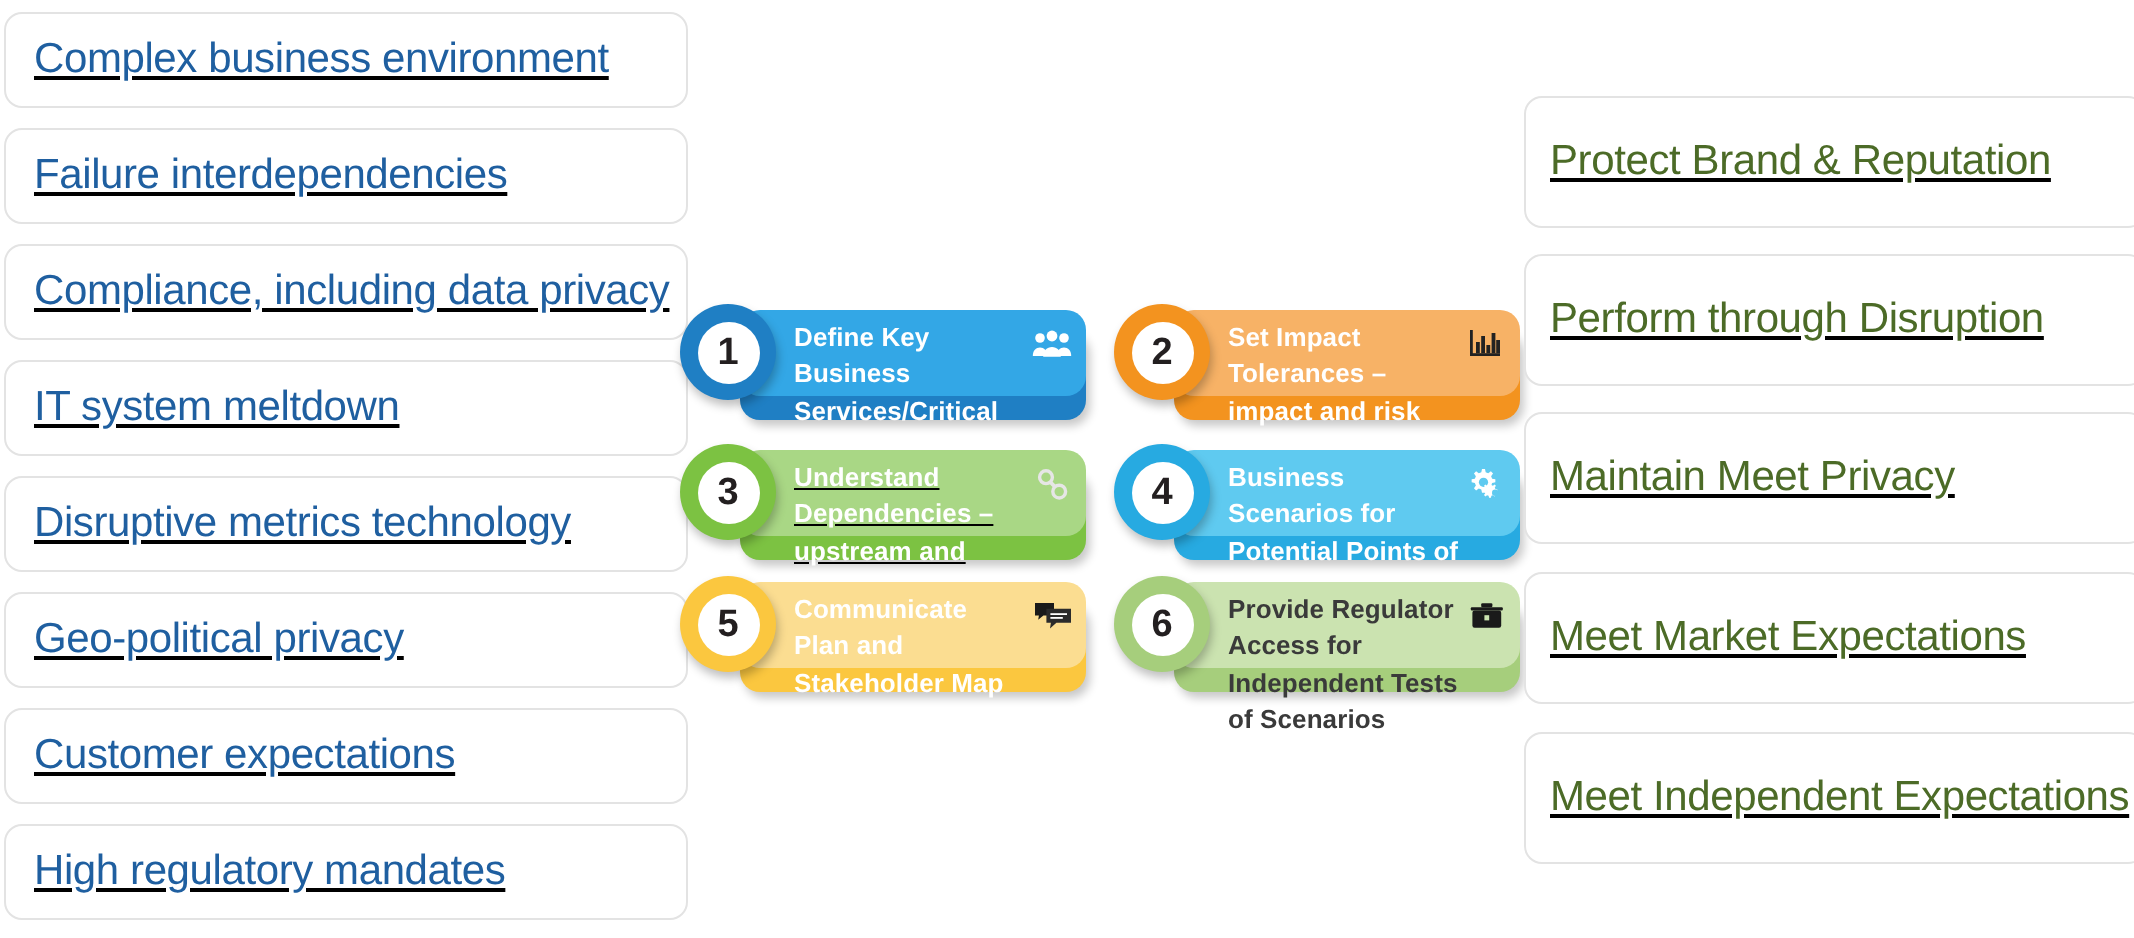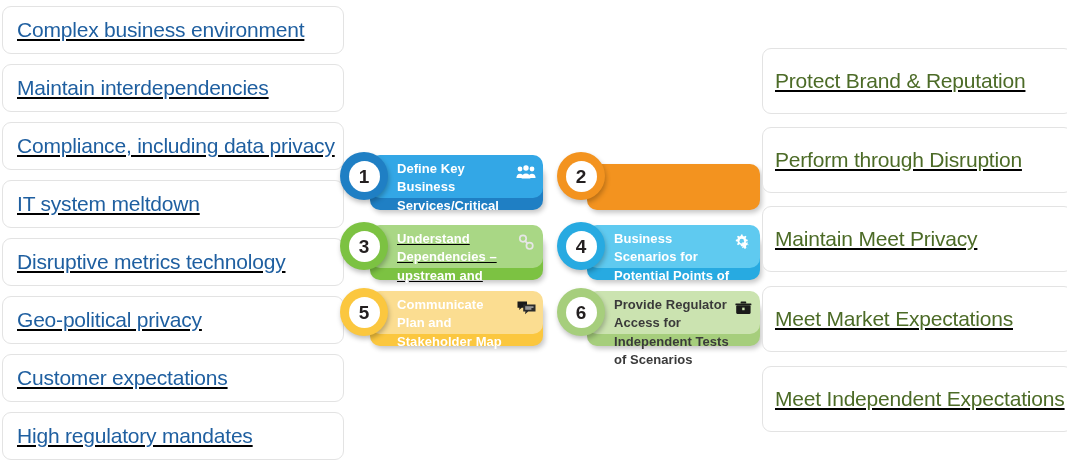--- a/index.html
+++ b/index.html
@@ -141,21 +141,21 @@
   .step-icon svg { display: block; }
 </style>
 </head>
 <body>
 
 <div id="left-column">
   <div class="card" style="top:6px">
       <span class="card-label">Complex business environment</span>
     </div>
   <div class="card" style="top:64px">
-      <span class="card-label">Maintain interdependencies</span>
+      <span class="card-label">Failure interdependencies</span>
     </div>
   <div class="card" style="top:122px">
       <span class="card-label">Compliance, including data privacy</span>
     </div>
   <div class="card" style="top:180px">
       <span class="card-label">IT system meltdown</span>
     </div>
   <div class="card" style="top:238px">
       <span class="card-label">Disruptive metrics technology</span>
     </div>
@@ -191,20 +191,36 @@
     </div>
     <div class="step-circle" style="background: rgb(31, 127, 196);">
       <div class="step-circle-inner">
         <span class="step-number">1</span>
       </div>
     </div>
   </div>
 
   <div class="step" style="left:557px; top:152px">
     <div class="step-bar" style="background: rgb(243, 147, 31);"></div>
+    <div class="step-body" style="background: rgb(247, 178, 102);">
+      <span class="step-text" style="color: rgb(255, 255, 255);">Set Impact Tolerances – impact and risk metrics</span>
+      <span class="step-icon">
+        <svg width="16" height="15" viewBox="0 0 16 15">
+            <g fill="#222222">
+              <rect x="0" y="0" width="1.4" height="13"></rect>
+              <rect x="0" y="11.6" width="15" height="1.4"></rect>
+              <rect x="3" y="6" width="1.9" height="5.6"></rect>
+              <rect x="5.6" y="3" width="1.9" height="8.6"></rect>
+              <rect x="8.2" y="7.5" width="1.9" height="4.1"></rect>
+              <rect x="10.8" y="1.5" width="1.9" height="10.1"></rect>
+              <rect x="13.1" y="5" width="1.9" height="6.6"></rect>
+            </g>
+          </svg>
+      </span>
+    </div>
     <div class="step-circle" style="background: rgb(243, 147, 31);">
       <div class="step-circle-inner">
         <span class="step-number">2</span>
       </div>
     </div>
   </div>
 
   <div class="step" style="left:340px; top:222px">
     <div class="step-bar" style="background: rgb(124, 194, 66);"></div>
     <div class="step-body" style="background: rgb(169, 215, 133); text-decoration: underline;">

